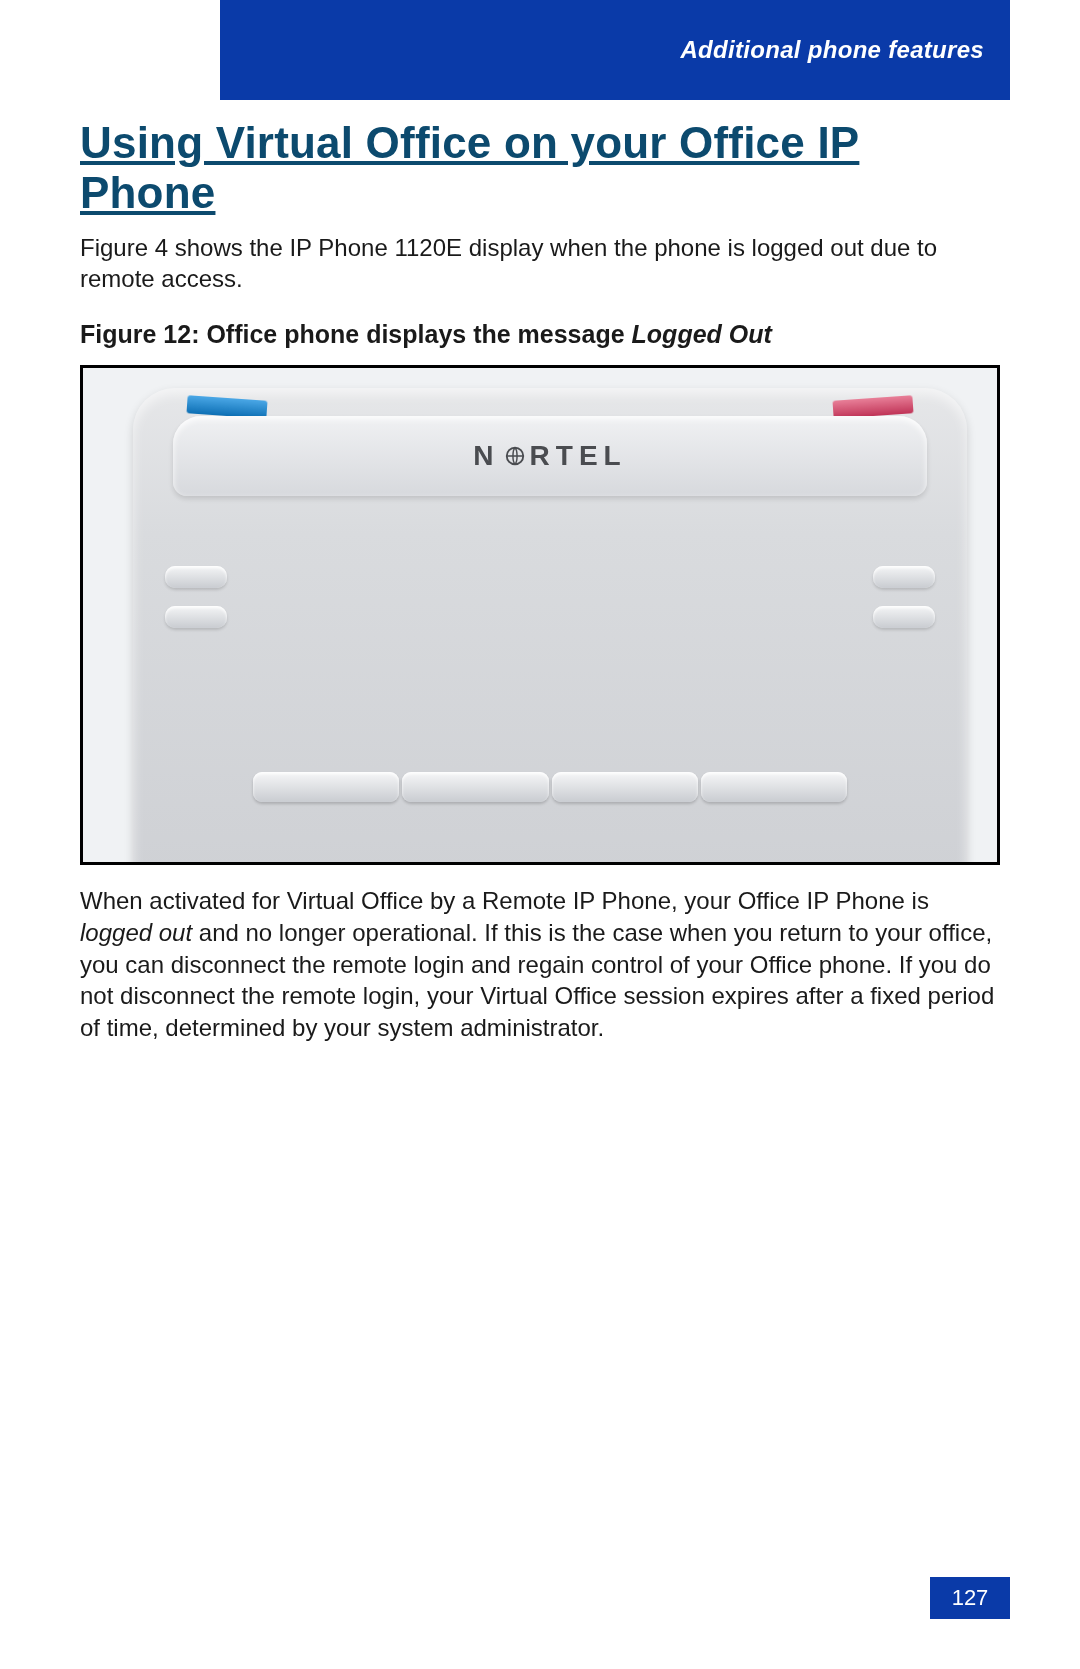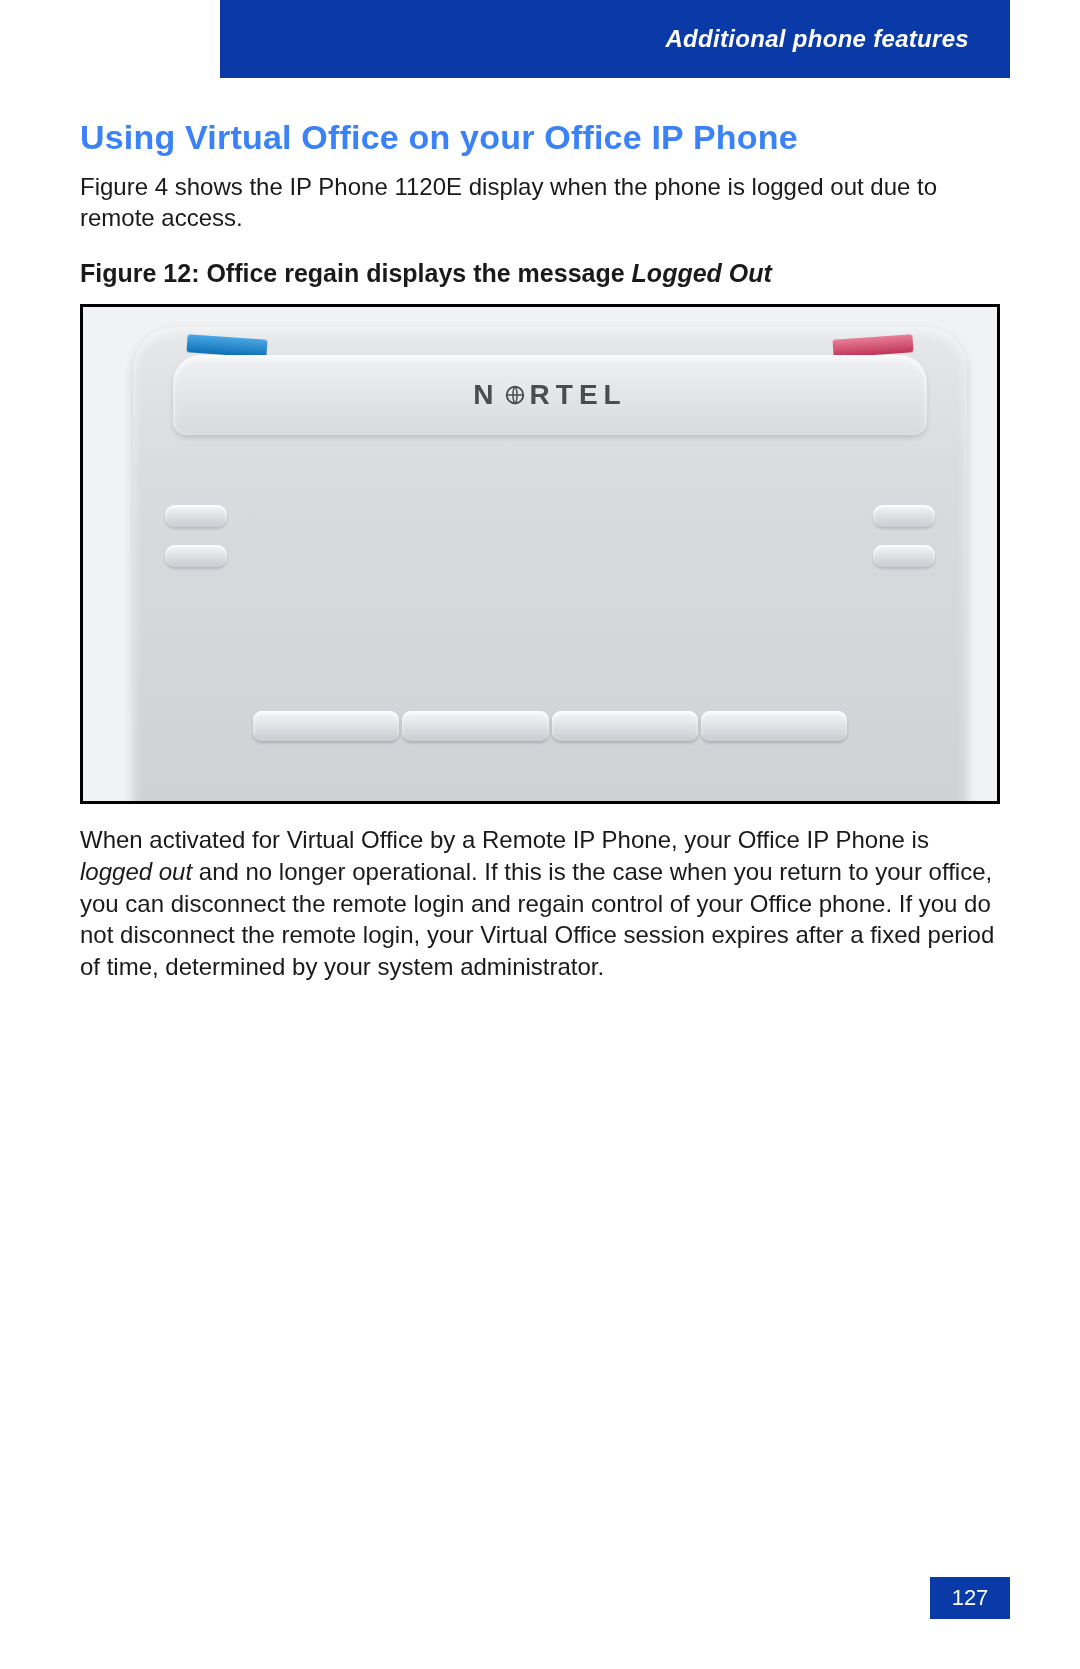--- a/index.html
+++ b/index.html
@@ -13,47 +13,48 @@
     width: 1080px;
     height: 1669px;
     position: relative;
     box-sizing: border-box;
   }
   .header-bar {
     position: absolute;
     top: 0;
     left: 220px;
     right: 70px;
-    height: 78px;
+    height: 100px;
     background: #0a3aa8;
     display: flex;
     align-items: center;
     justify-content: flex-end;
-    padding-right: 41px;
+    padding-right: 26px;
     box-sizing: border-box;
   }
   .header-bar span {
     color: #fff;
     font-weight: bold;
     font-style: italic;
     font-size: 24px;
     letter-spacing: 0.3px;
   }
   .content {
     position: absolute;
     left: 80px;
     right: 80px;
     top: 110px;
   }
   .h1 {
-    color: #3b82f6;
-    font-size: 34px;
+    color: #0c4a6e;
+    font-size: 44px;
     font-weight: bold;
     margin: 8px 0 14px 0;
     letter-spacing: 0.2px;
+    text-decoration: underline;
   }
   .para {
     font-size: 24px;
     line-height: 1.3;
     margin: 0 0 26px 0;
   }
   .figcap {
     font-size: 25px;
     font-weight: bold;
     margin: 10px 0 16px 0;
@@ -216,21 +217,21 @@
     <span>Additional phone features</span>
   </div>
 
   <div class="content">
 
     <div class="h1">Using Virtual Office on your Office IP Phone</div>
 
     <p class="para">Figure 4 shows the IP Phone 1120E display when the phone is logged out due to remote access.</p>
 
     <div class="figcap">
-      <span>Figure 12: Office regain displays the message </span><span class="ital">Logged Out</span>
+      <span>Figure 12: Office phone displays the message </span><span class="ital">Logged Out</span>
     </div>
 
     <div class="figure">
       <div class="phone">
         <div class="blue-slit"></div>
         <div class="red-slit"></div>
 
         <div class="top-plate">
           <div class="brand">
             <span>N</span>

